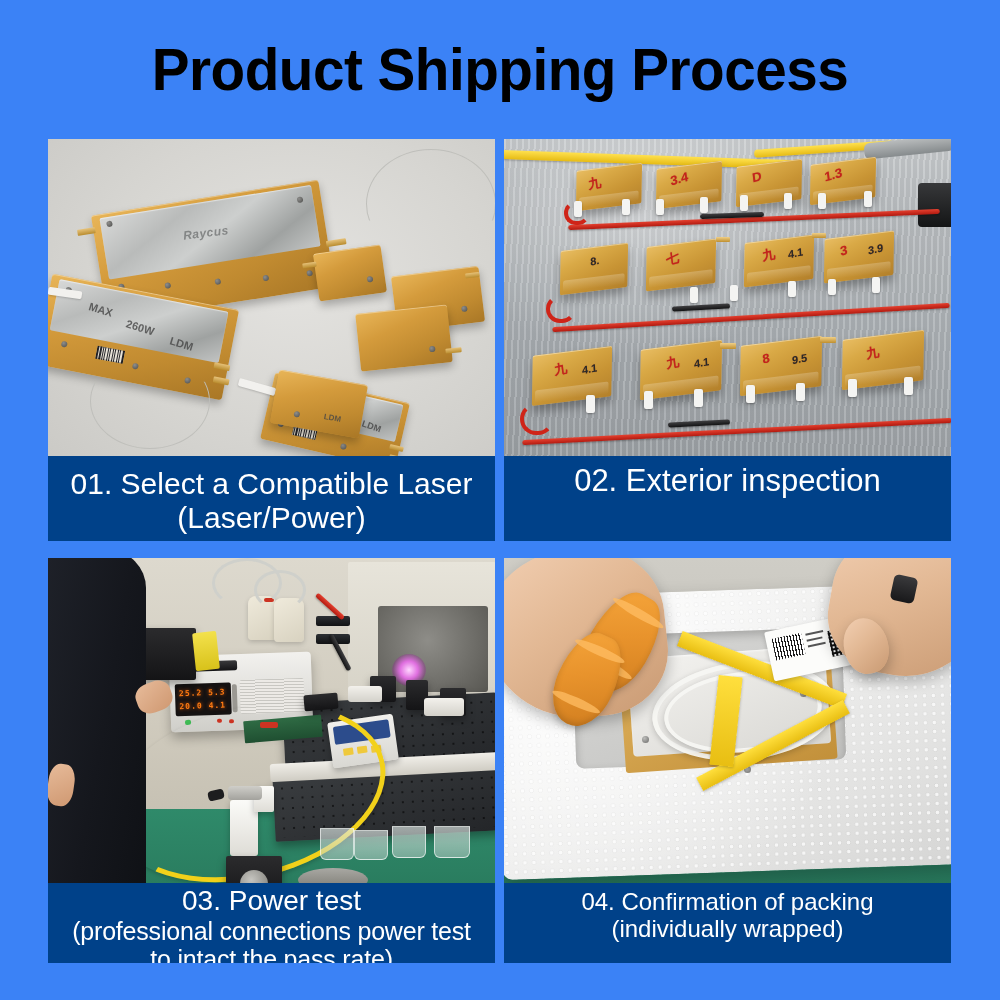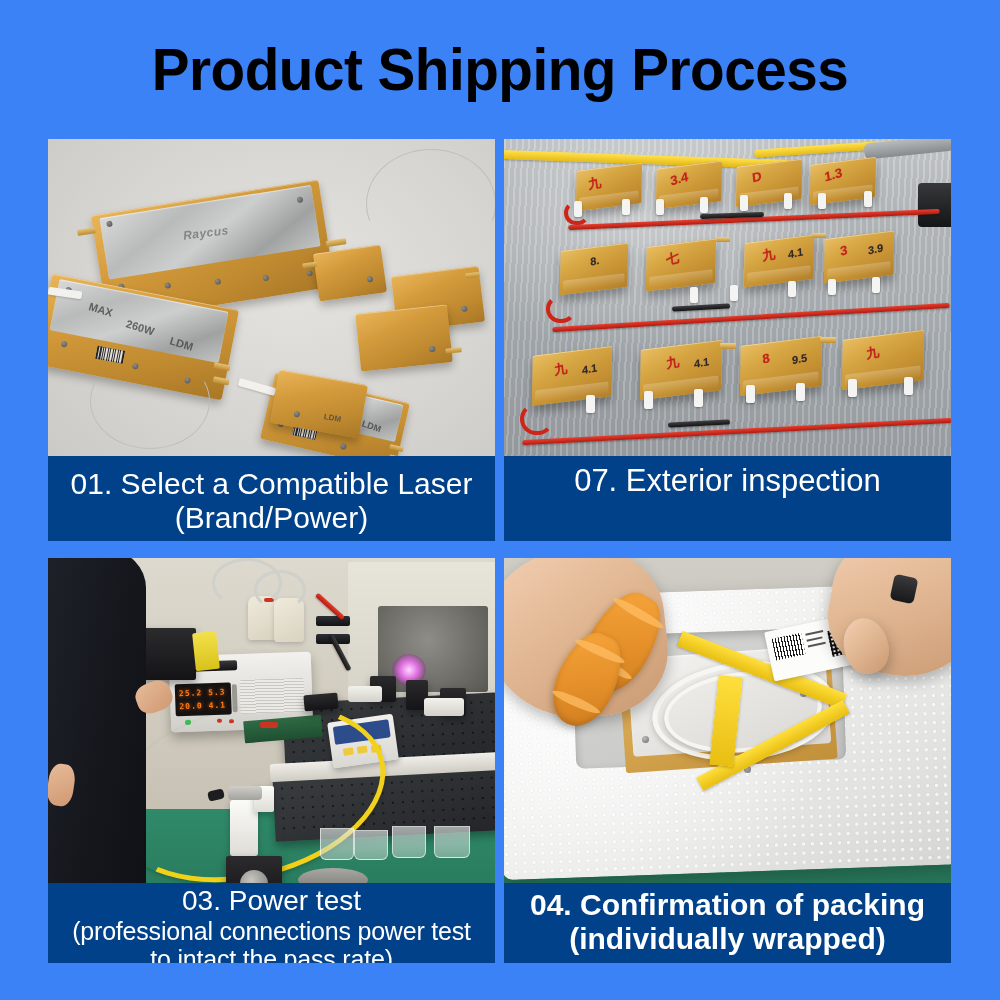--- a/index.html
+++ b/index.html
@@ -85,21 +85,21 @@
 
   .cap-2 { height: 85px; padding-top: 7px; }
   .cap-2 .l1 { font-size: 31px; font-weight: 400; }
   .cap-2 .l2 { font-size: 23px; font-weight: 400; letter-spacing: -0.2px; }
 
   .cap-3 { height: 80px; padding-top: 2px; }
   .cap-3 .l1 { font-size: 28px; font-weight: 400; }
   .cap-3 .l2, .cap-3 .l3 { font-size: 25px; font-weight: 400; letter-spacing: -0.2px; }
 
   .cap-4 { height: 80px; padding-top: 5px; }
-  .cap-4 .l1, .cap-4 .l2 { font-size: 30px; font-weight: 700; }
+  .cap-4 .l1, .cap-4 .l2 { font-size: 24px; font-weight: 400; }
 
   
   .p1-bg {
     position: absolute; inset: 0;
     background:
       radial-gradient(ellipse 80% 70% at 55% 35%, #e4e3e0 0%, #d6d5d1 55%, #c9c8c4 100%);
   }
   .mod { position: absolute; }
   
   .gold {
@@ -522,21 +522,21 @@
         <div class="mod gold" style="left:226px;top:238px;width:90px;height:54px;transform:rotate(10deg);">
           <div class="lbl-txt" style="left:52px;top:34px;font-size:8px;">LDM</div>
           <div class="screw" style="left:22px;top:38px;"></div>
         </div>
 
         <div class="wire-thin" style="left:318px;top:10px;width:130px;height:110px;clip-path:polygon(0 0,100% 0,100% 65%,0 65%);"></div>
         <div class="wire-thin" style="left:42px;top:214px;width:120px;height:96px;clip-path:polygon(0 30%,100% 30%,100% 100%,0 100%);"></div>
 
         <div class="caption cap-1">
           <span class="l1">01. Select a Compatible Laser</span>
-          <span class="l2">(Brand/Power)</span>
+          <span class="l2">(Laser/Power)</span>
         </div>
       </div>
     </div>
 
     <div class="panel">
       <div class="photo">
         <div class="p2-bg"></div>
         <div class="p2-ridges"></div>
         <div class="p2-sheen"></div>
 
@@ -618,21 +618,21 @@
         <div class="wtie" style="left:292px;top:244px;width:9px;height:18px;"></div>
         <div class="wtie" style="left:344px;top:240px;width:9px;height:18px;"></div>
         <div class="wtie" style="left:400px;top:238px;width:9px;height:18px;"></div>
         <div class="redline" style="left:18px;top:290px;width:430px;transform:rotate(-3deg);"></div>
         <div class="redwire" style="left:16px;top:264px;width:34px;height:32px;border-right-color:transparent;border-top-color:transparent;"></div>
         <div class="blkline" style="left:164px;top:282px;width:62px;transform:rotate(-3deg);"></div>
         <div class="goldpin" style="left:216px;top:204px;width:16px;height:6px;"></div>
         <div class="goldpin" style="left:316px;top:198px;width:16px;height:6px;"></div>
 
         <div class="caption cap-2">
-          <span class="l1">07. Exterior inspection</span>
+          <span class="l1">02. Exterior inspection</span>
         </div>
       </div>
     </div>
 
     <div class="panel">
       <div class="photo">
         <div class="p3-bg"></div>
         <div class="p3-wall"></div>
         <div class="p3-table"></div>
 

